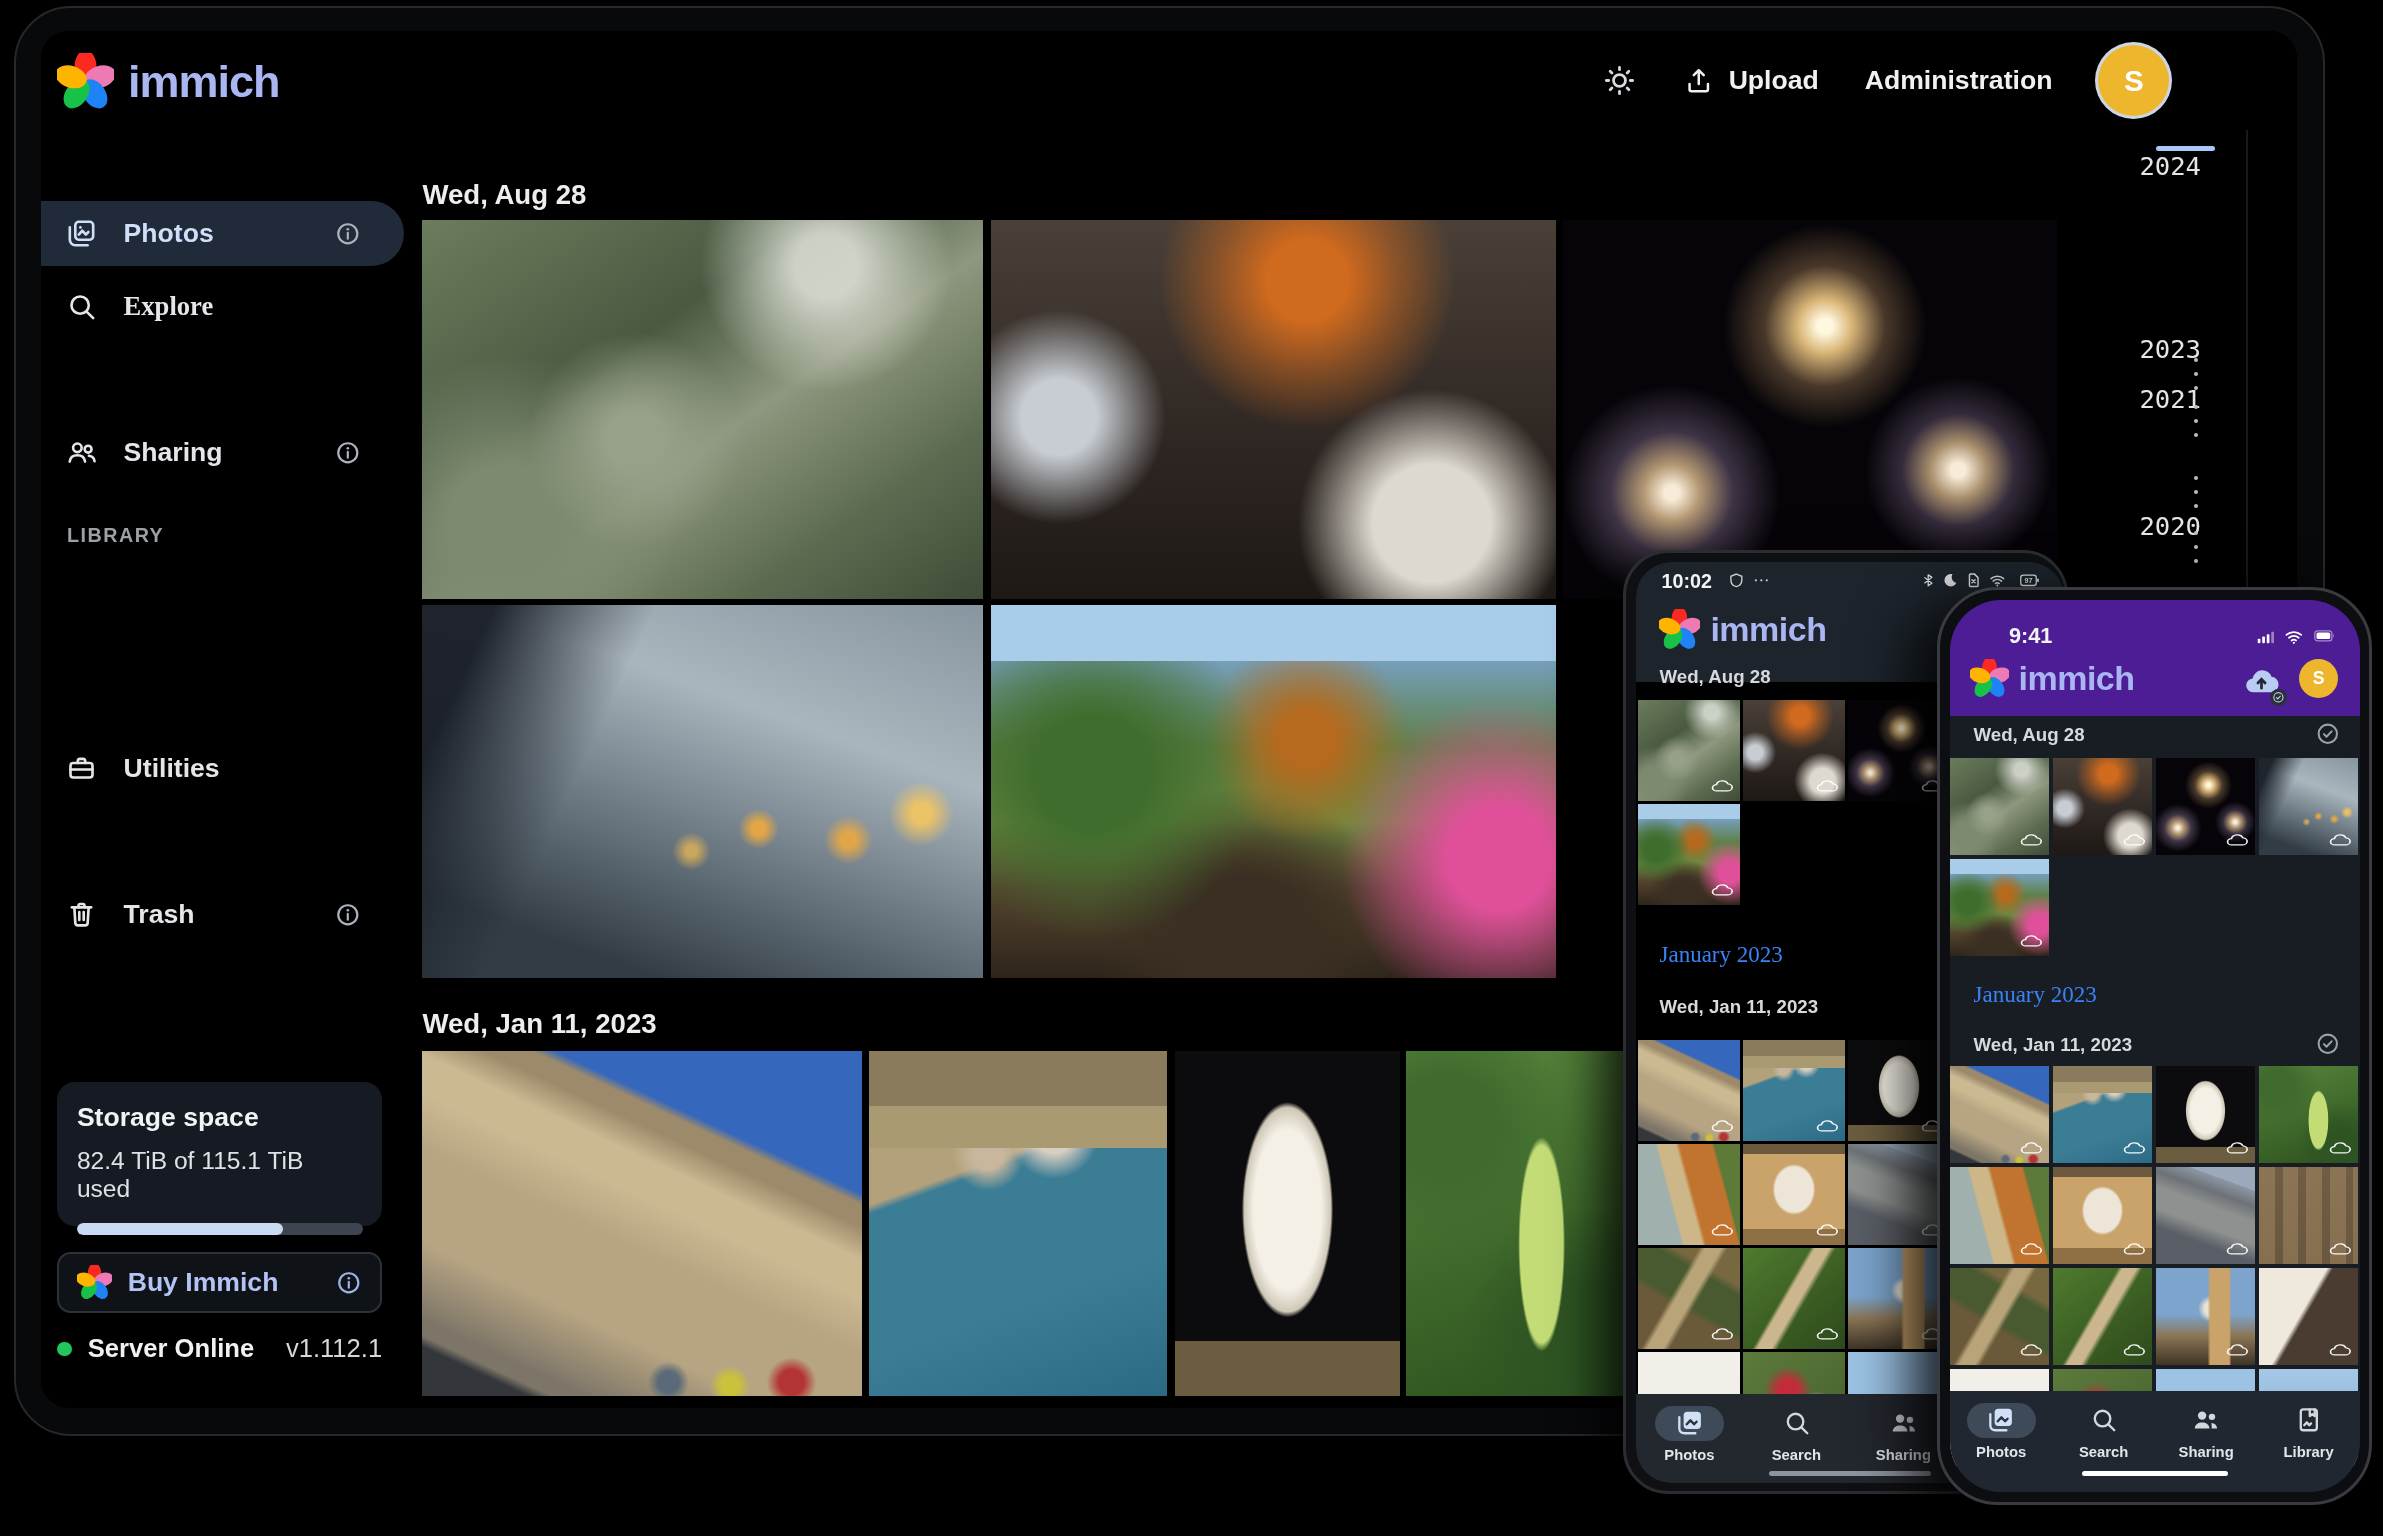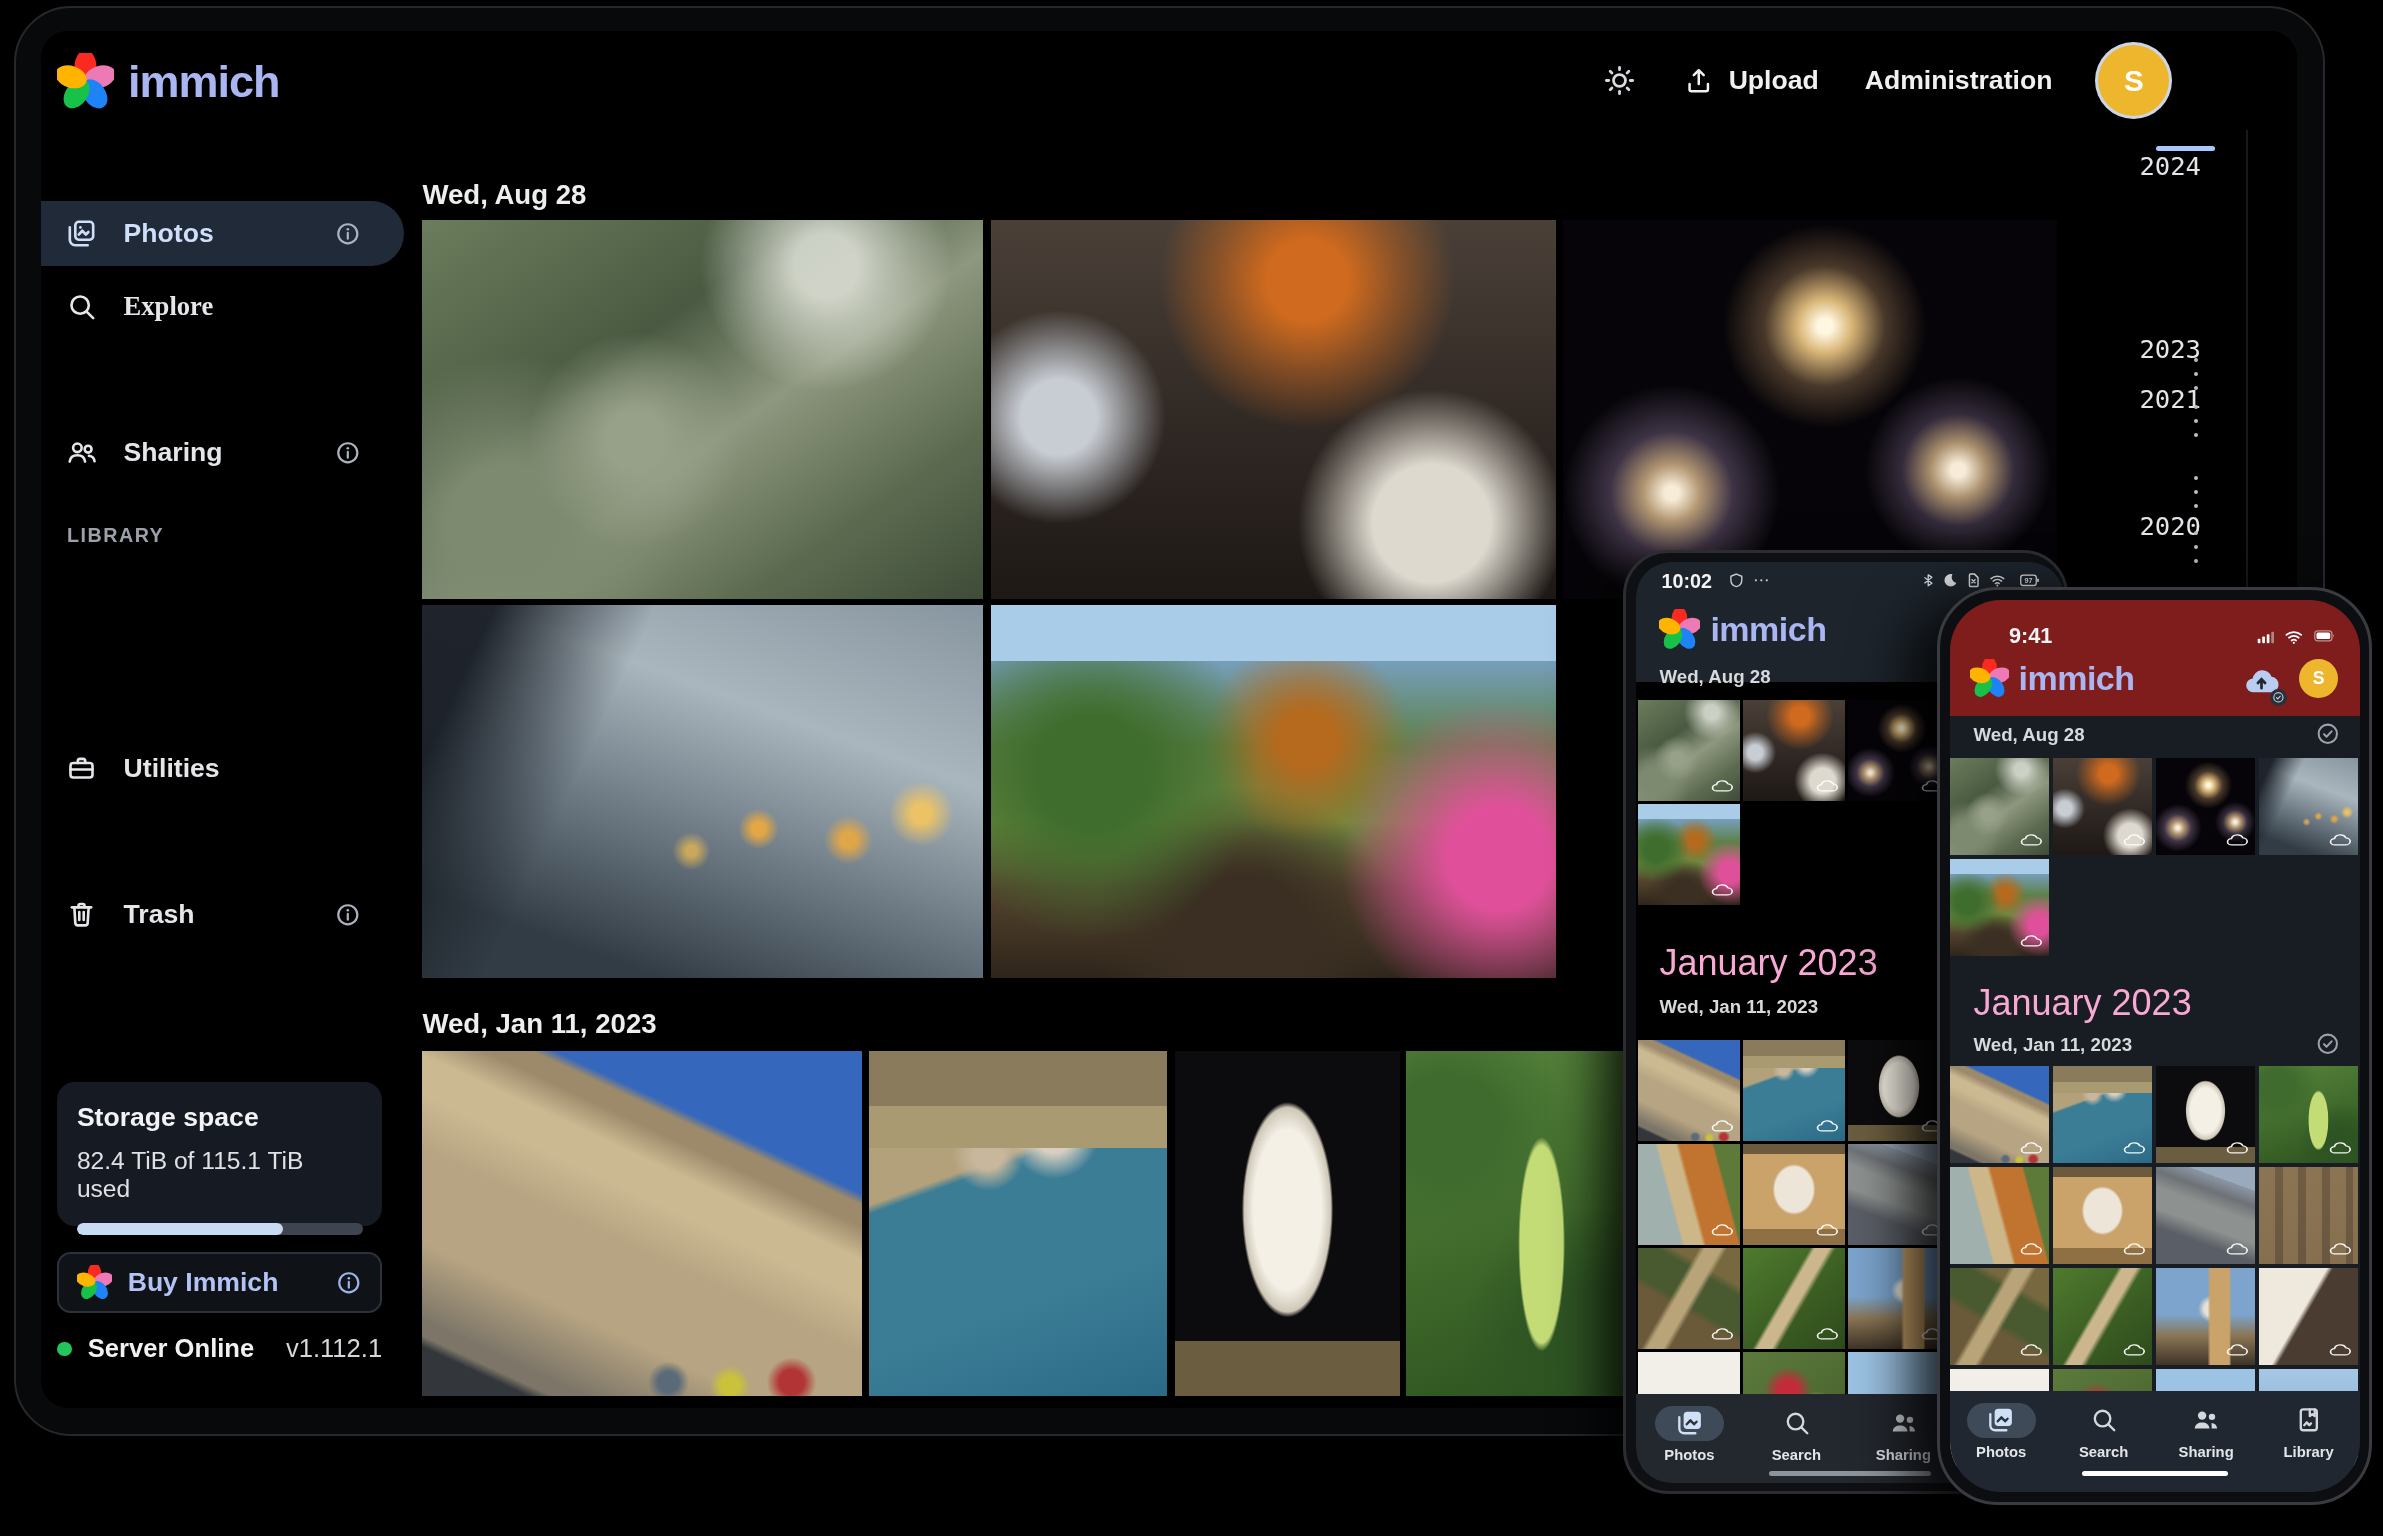--- a/index.html
+++ b/index.html
@@ -62,26 +62,26 @@
   .phone{position:absolute;box-sizing:border-box;}
   .phone1{left:1623px;top:550px;width:445px;height:944px;background:#0f1013;border:3px solid #2b2d31;
           border-radius:45px;z-index:5;box-shadow:-19.7px 19.7px 49px rgba(0,0,0,.8);}
   .phone1 .pscreen{position:absolute;left:9.9px;top:8.9px;width:428px;height:921px;border-radius:35px;
           overflow:hidden;background:#000;}
   .phone2{left:1937px;top:587px;width:435px;height:918px;background:#0d0e11;border:3px solid #3a3b40;
           border-radius:61px;z-index:10;box-shadow:-25.6px 15.8px 59px rgba(0,0,0,.85);}
   .phone2 .pscreen{position:absolute;left:9.9px;top:9.9px;width:410px;height:892px;border-radius:51px;
           overflow:hidden;background:#181d24;}
   .p1-top{position:absolute;left:0;top:0;width:100%;height:120px;background:#1d242c;}
-  .p2-top{position:absolute;left:0;top:0;width:100%;height:116px;background:#7f1d1d;}
+  .p2-top{position:absolute;left:0;top:0;width:100%;height:116px;background:#4c1d95;}
   .ptime{font-weight:700;color:#f2f3f5;}
   .p-logo{position:absolute;display:flex;align-items:center;gap:9.9px;}
   .p-wordmark{font-size:34px;font-weight:700;letter-spacing:-0.5px;color:#a9b6f2;}
   .pdate{position:absolute;font-size:18.7px;font-weight:600;color:#d7dadd;}
-  .pmonth{position:absolute;font-size:36px;font-weight:400;color:#f9a8d4;}
+  .pmonth{position:absolute;font-size:23px;font-weight:400;color:#3b82f6;font-family:Liberation Serif, serif;}
   .pgrid{position:absolute;display:grid;}
   .ptile{position:relative;cursor:pointer;}
   .badge-cloud{position:absolute;right:5.9px;bottom:4.9px;width:23.6px;height:17.7px;color:#fff;opacity:.95;}
   .pcheck{position:absolute;width:25.6px;height:25.6px;color:#9aa2ac;}
   .pnav{position:absolute;left:0;right:0;bottom:0;display:flex;justify-content:space-around;align-items:flex-start;}
   .pnav-item{display:flex;flex-direction:column;align-items:center;gap:5.9px;cursor:pointer;width:25%;}
   .pnav-pill{width:69px;height:35px;border-radius:17.7px;display:flex;align-items:center;justify-content:center;color:#d4d7db;}
   .pnav-item.active .pnav-pill{background:#3e4a58;color:#cfe0f7;}
   .pnav-label{font-size:14.8px;font-weight:600;color:#e3e6e9;}
   .home-ind{position:absolute;border-radius:3.9px;}

